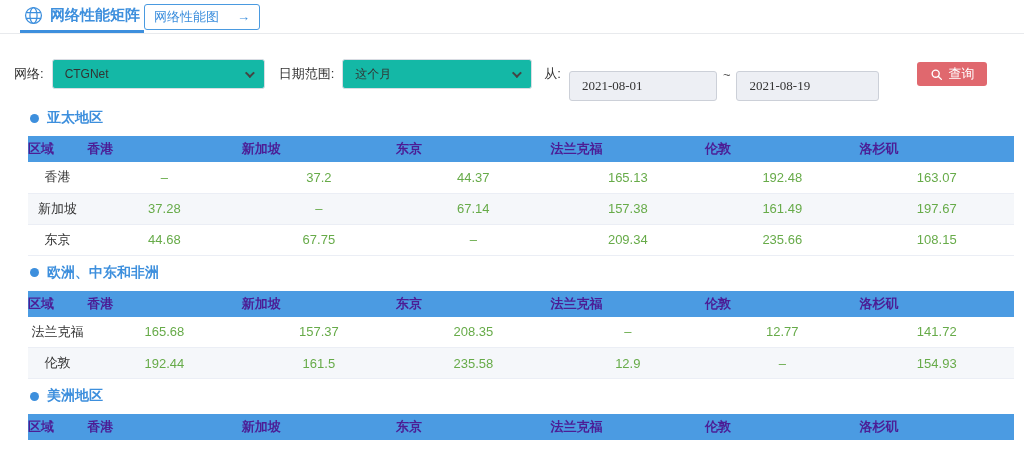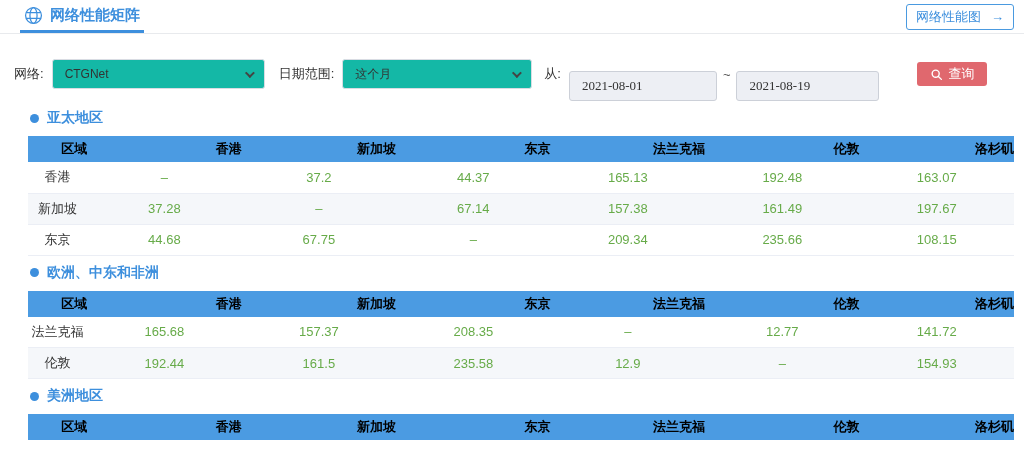--- a/index.html
+++ b/index.html
@@ -1,26 +1,26 @@
 <!DOCTYPE html>
 <html><head>
 <meta charset="utf-8">
 <style>
   * { margin: 0; padding: 0; box-sizing: border-box; }
   html, body { width: 1024px; height: 457px; overflow: hidden; background: #fff;
     font-family: "Liberation Sans", "DejaVu Sans", sans-serif; }
 
   
   .topbar { height: 34px; border-bottom: 1px solid #e8eaed; display: flex;
-    justify-content: space-between; align-items: stretch; padding: 0 10px; }
+    align-items: stretch; padding: 0 10px; }
   .tab { display: flex; align-items: center; gap: 7px; margin-left: 10px;
     border-bottom: 3px solid #3d8fdd; padding: 0 4px; color: #3d8fdd;
     font-size: 15px; font-weight: 600; cursor: pointer; }
   .globe-svg { width: 19px; height: 19px; display: block; }
-  .perf-link { align-self: center; display: flex; align-items: center; gap: 10px;
+  .perf-link { align-self: center; display: flex; align-items: center; gap: 18px;
     border: 1px solid #4a9ae0; color: #3d8fdd; background: #fff; border-radius: 3px;
     height: 25px; padding: 12px 9px; font-size: 13px; cursor: pointer;
     font-family: inherit; }
 
   
   .filters { display: flex; align-items: center; margin: 13px 10px 0 14px; }
   .flabel { font-size: 13px; color: #333; white-space: nowrap; }
   .select-box { height: 30px; border: 1px solid #d9dce3; border-radius: 3px;
     background: #14b8a6; display: flex; align-items: center; justify-content: space-between;
     padding: 0 12px; font-size: 12px; color: #333; cursor: pointer; }
@@ -40,22 +40,22 @@
     font-family: inherit; }
   .mag-svg { width: 13px; height: 13px; display: block; }
 
   
   .sections { margin: 0 10px 0 28px; }
   .section-title { display: flex; align-items: center; gap: 8px; margin: 8px 0 9px 2px; }
   .bullet { width: 9px; height: 9px; border-radius: 50%; background: #3d8fdd; }
   .section-title-text { color: #3d8fdd; font-size: 14px; font-weight: 700; }
   table.matrix-table { width: 100%; border-collapse: collapse; font-size: 13px;
     table-layout: fixed; }
-  .matrix-table th { background: #4b9be2; color: #000000; font-weight: 700;
-    height: 26px; text-align: right; }
+  .matrix-table th { background: #4b9be2; color: #4c1d95; font-weight: 700;
+    height: 26px; text-align: left; }
   .matrix-table th:first-child { width: 6%; }
   .matrix-table td { height: 31px; text-align: center;
     border-bottom: 1px solid #ebeef5; }
   .matrix-table tbody tr:nth-child(even) { background: #f5f7fa; }
   .row-label { color: #333; }
   .cell-value { color: #67ab49; }
 </style>
 </head>
 <body>
 

